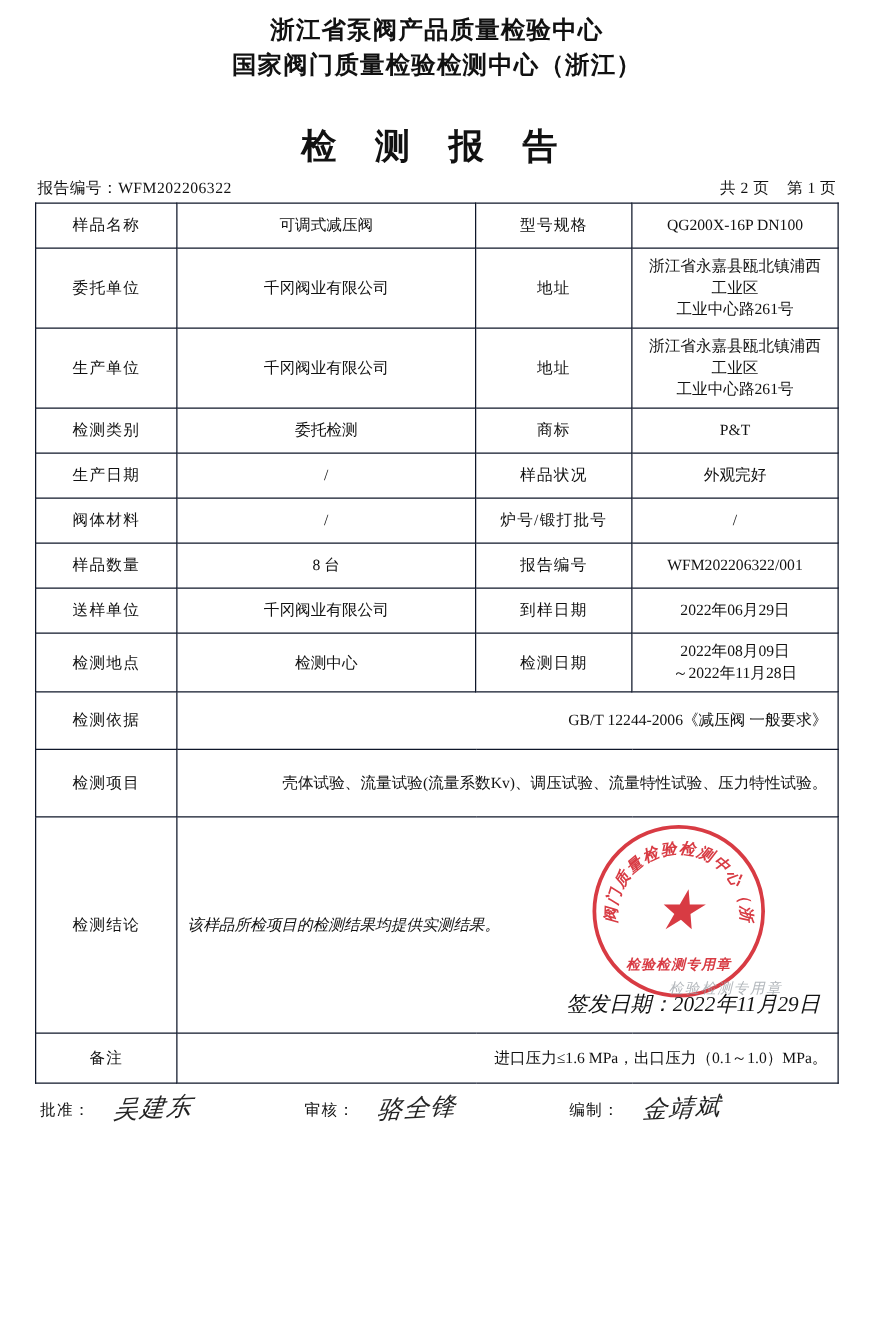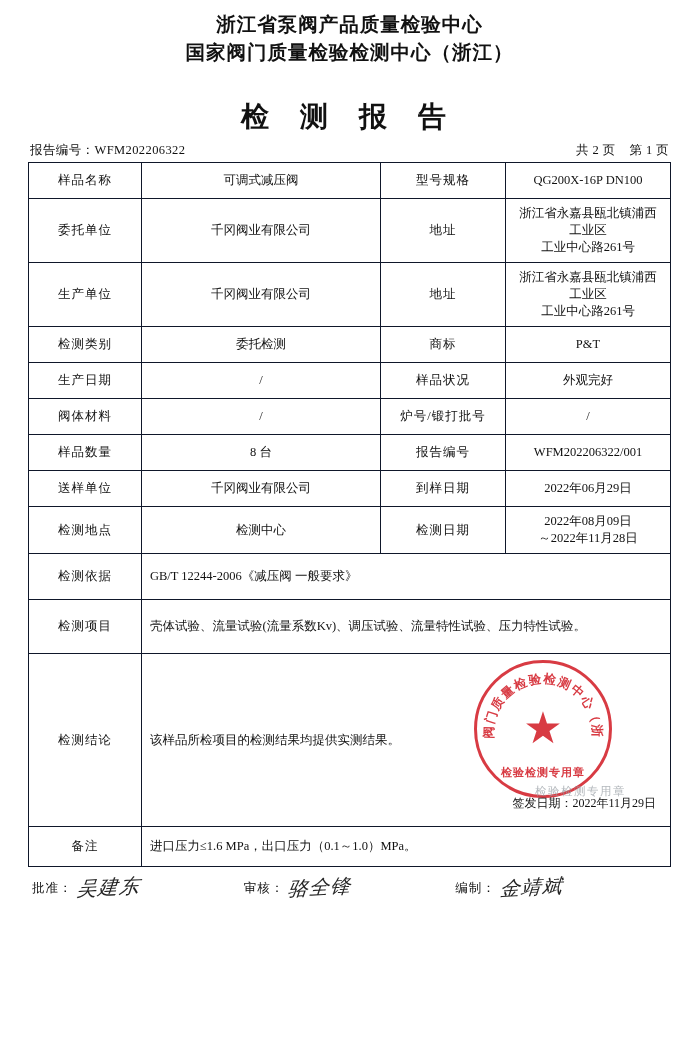--- a/index.html
+++ b/index.html
@@ -82,39 +82,40 @@
     width: 108px;
     text-align: center;
     letter-spacing: 1px;
   }
   td.val2 {
     text-align: center;
   }
   .h48 { height: 36px; }
   .h56 { height: 44px; }
   td.left-text {
-    text-align: left;
+    text-align: right;
     padding-left: 10px;
   }
   td.concl {
     height: 160px;
     vertical-align: top;
     position: relative;
     text-align: left;
     padding: 10px 10px;
+    font-style: italic;
   }
   td.concl-lbl {
     text-align: center;
     letter-spacing: 1px;
   }
   .sign-date {
     position: absolute;
     right: 14px;
     bottom: 14px;
-    font-size: 12px;
+    font-size: 17px;
   }
   .stamp {
     position: absolute;
     right: 58px;
     top: 6px;
     width: 132px;
     height: 132px;
     border: 3px solid #d3202a;
     border-radius: 50%;
     opacity: .88;
@@ -164,21 +165,21 @@
     display: flex;
     margin-top: 10px;
     padding: 0 4px;
     font-size: 12.5px;
     align-items: flex-end;
   }
   .footer .cell {
     flex: 1;
     display: flex;
     align-items: flex-end;
-    gap: 4px;
+    gap: 18px;
   }
   .footer .cell .lab { letter-spacing: 1px; }
   .sig {
     font-family: "Liberation Serif", serif;
     font-size: 20px;
     font-style: italic;
     color: #111;
     transform: skewX(-8deg) rotate(-3deg);
     letter-spacing: 1px;
     line-height: 20px;

